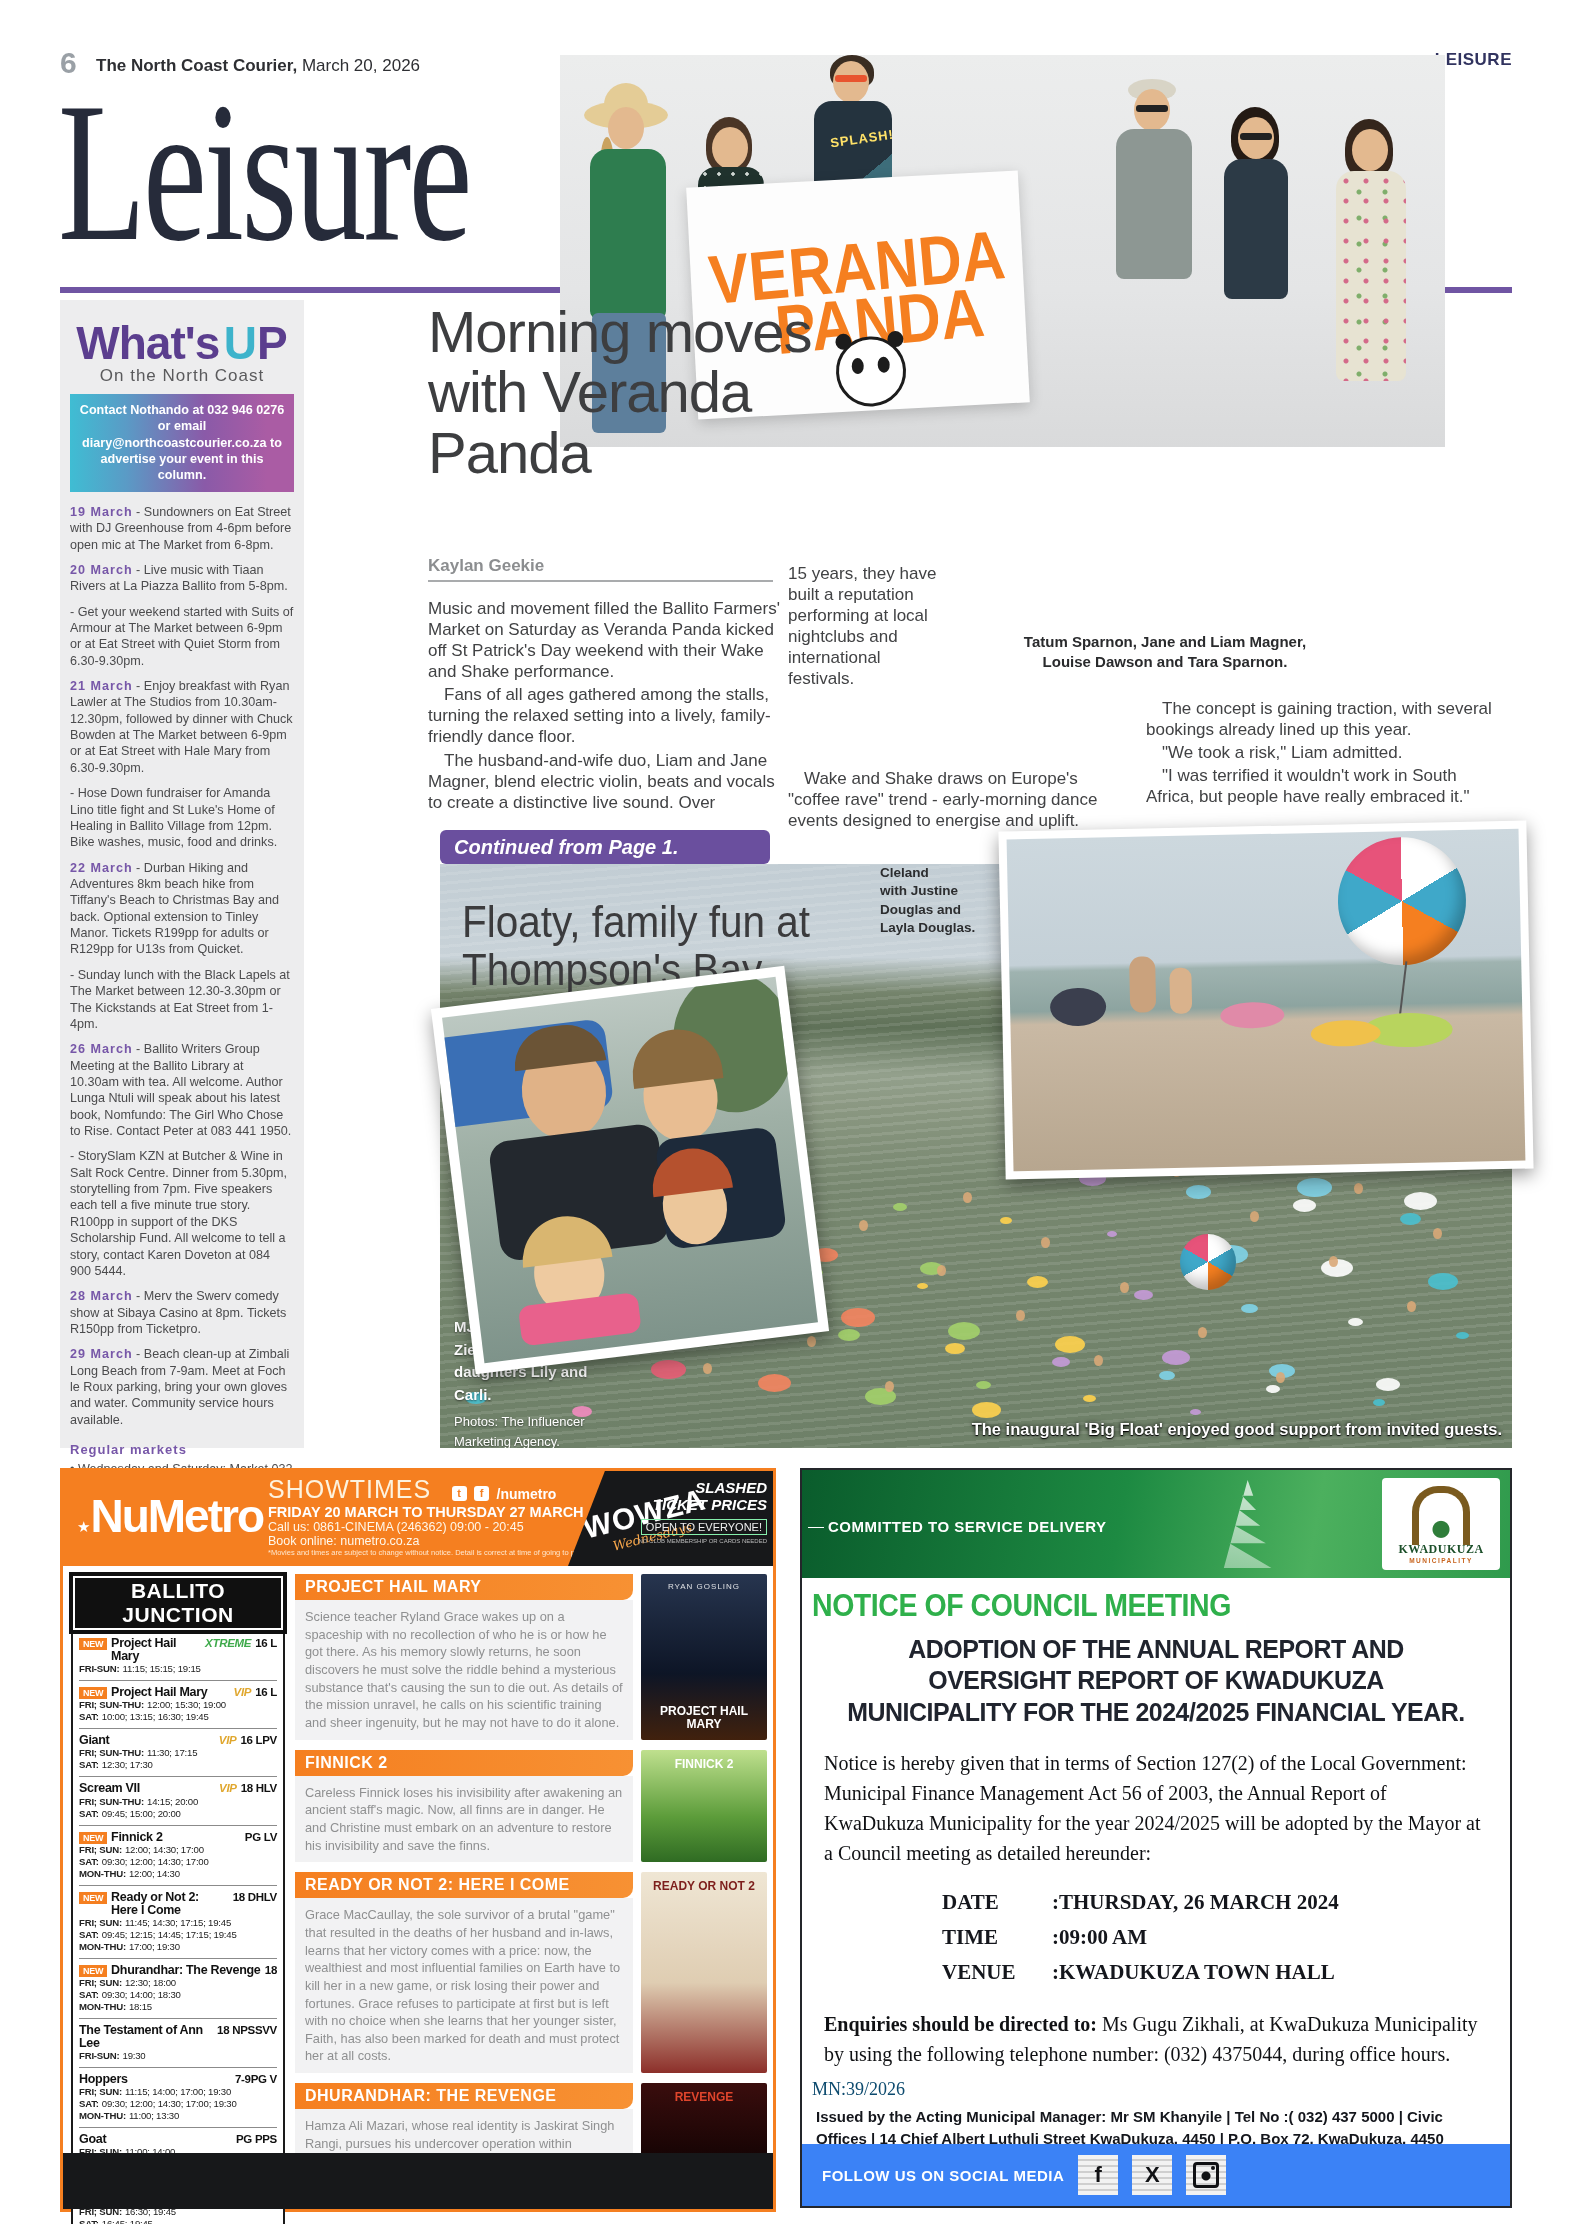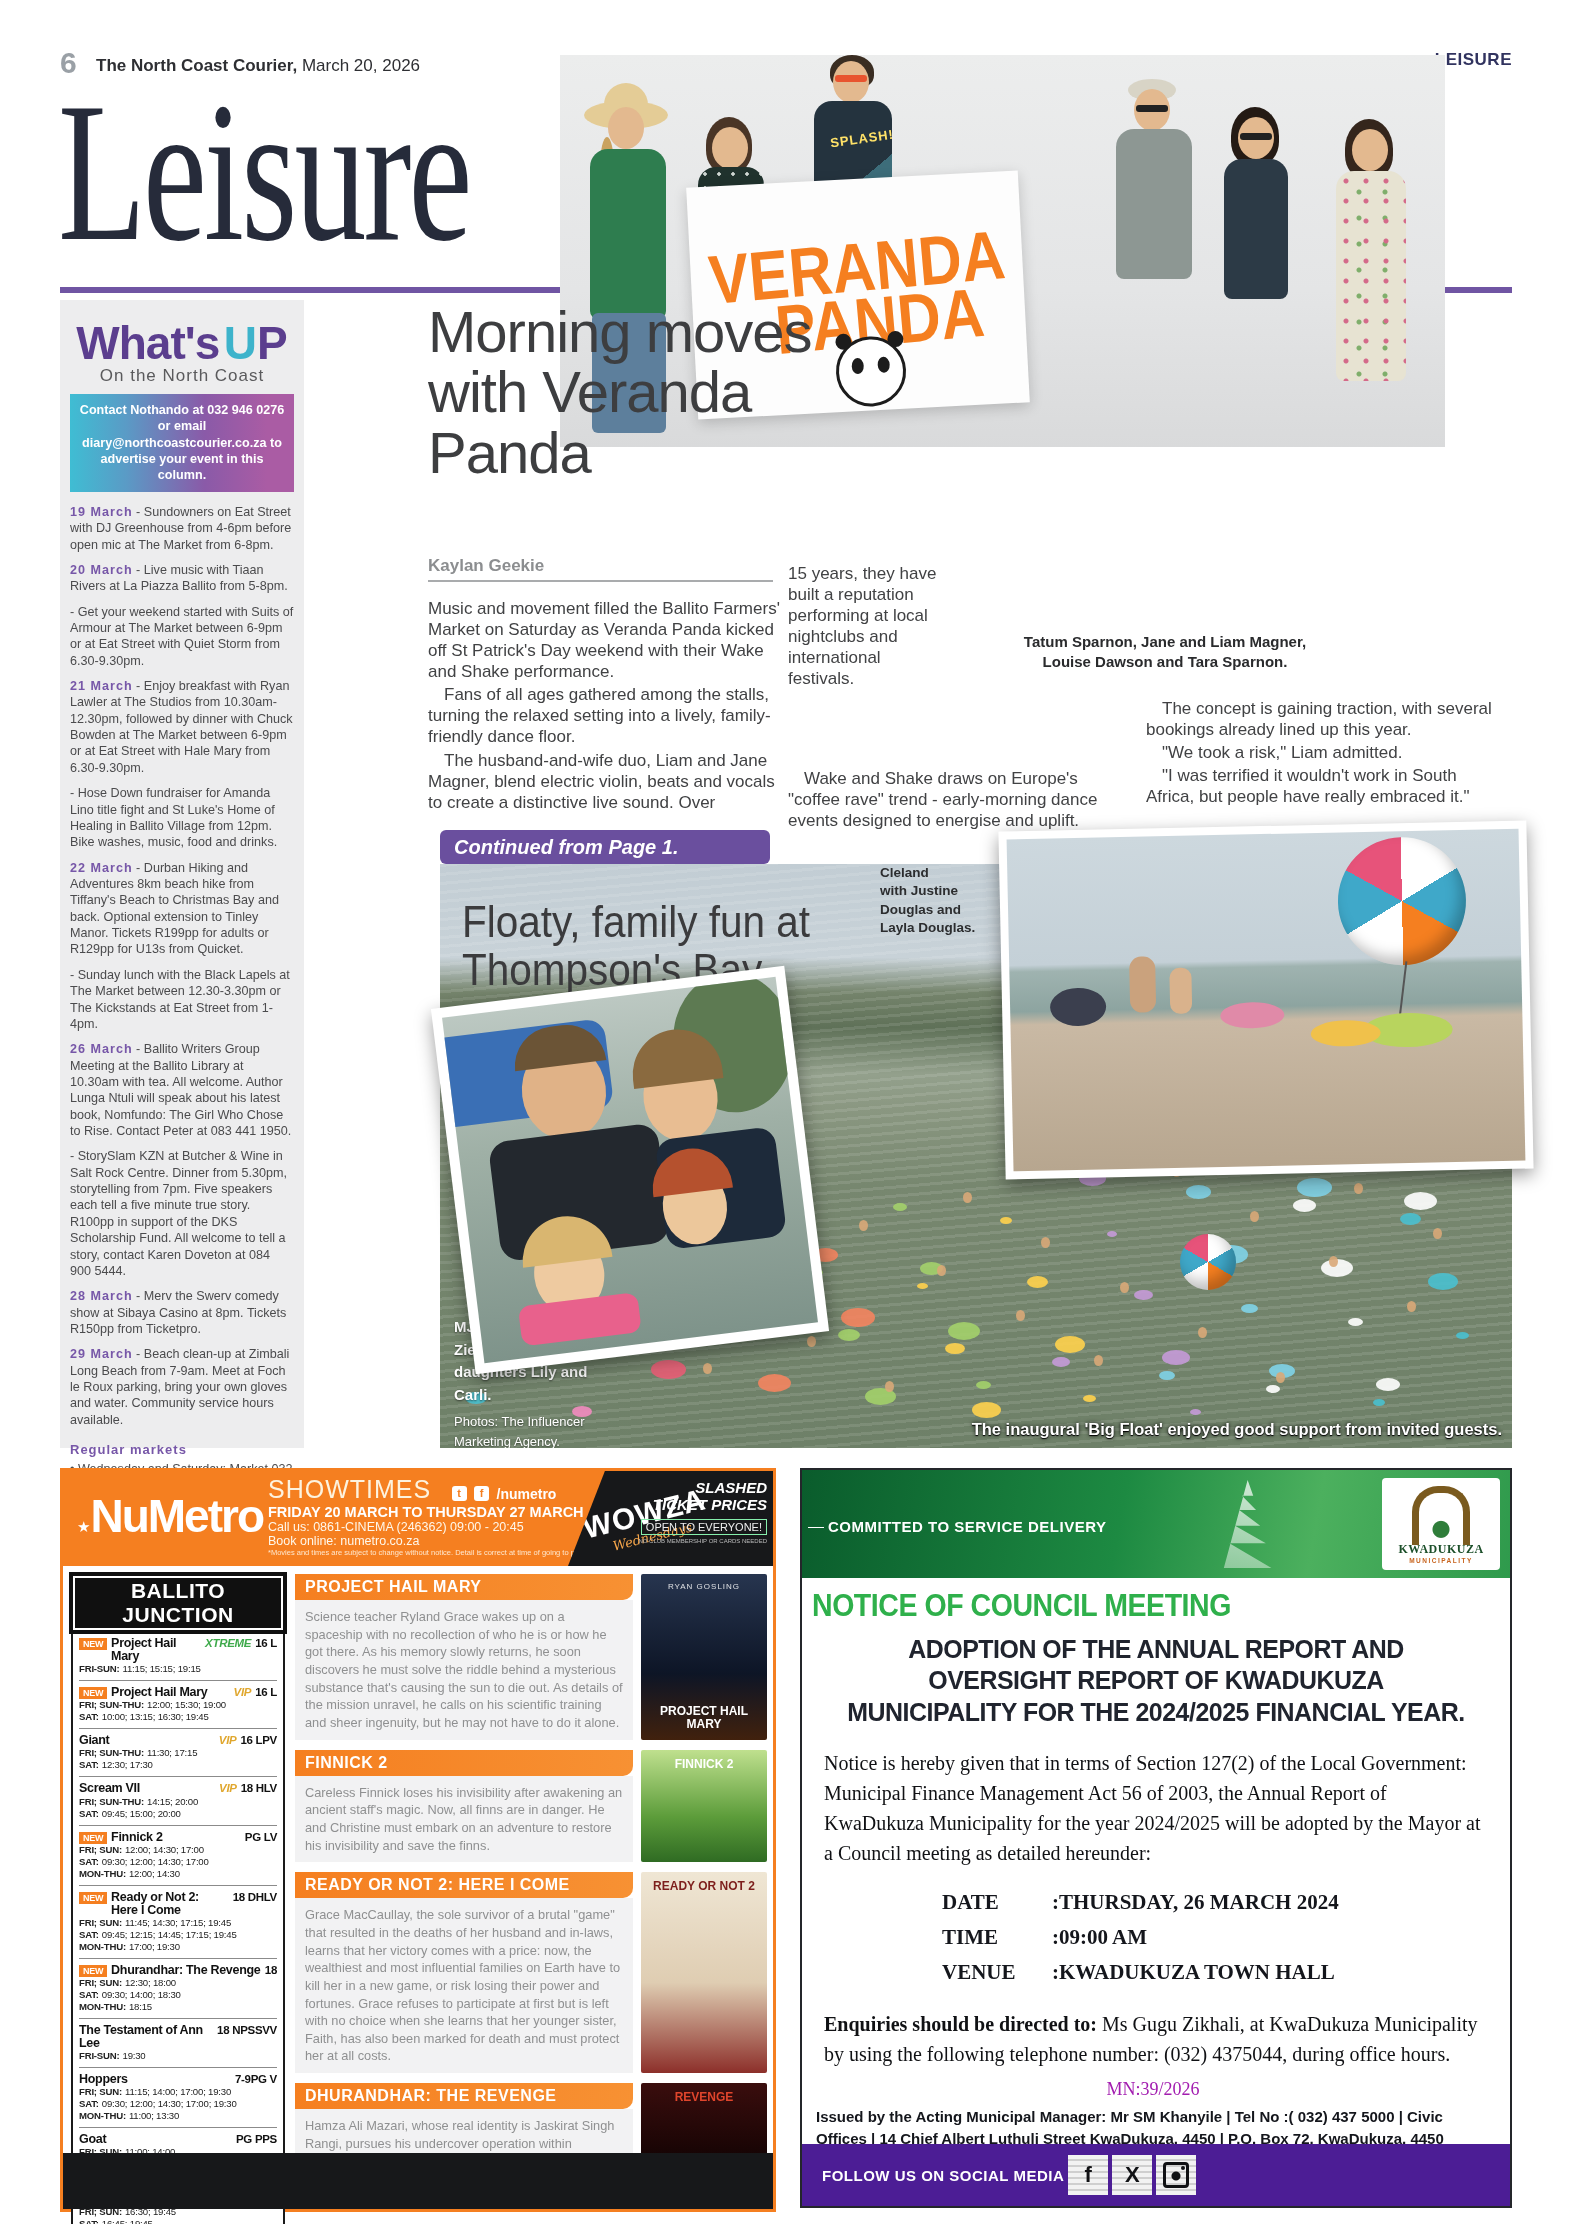--- a/index.html
+++ b/index.html
@@ -139,23 +139,23 @@
            radial-gradient(circle at 50% 70%,#2f7d3a 0 8px,transparent 9px);}
   .kw-logo-name{font-size:12px;font-weight:bold;color:#1c4f2a;letter-spacing:.5px;font-family:Liberation Serif, serif;}
   .kw-logo-sub{font-size:6.5px;font-weight:bold;color:#c8641e;letter-spacing:1.5px;}
   .kw-title{color:#2fb04b;font-weight:bold;font-size:31px;letter-spacing:-.5px;transform:scaleX(.92);transform-origin:left;}
   .kw-subtitle{color:#20242e;font-weight:bold;font-size:26.5px;line-height:1.18;text-align:center;
                transform:scaleX(.94);transform-origin:center;letter-spacing:-.5px;}
   .kw-body{font-family:"Liberation Serif",serif;font-size:20px;color:#101114;line-height:1.5;}
   .kw-detail-row{display:flex;font-family:"Liberation Serif",serif;font-weight:bold;font-size:21px;color:#14161c;margin-bottom:10px;}
   .kw-dl{width:110px;flex:none;}
   .kw-enq b{font-weight:bold;}
-  .kw-ref{font-family:"Liberation Serif",serif;font-size:18px;color:#a21caf;text-align:center;}
+  .kw-ref{font-family:"Liberation Serif",serif;font-size:18px;color:#0c4a6e;text-align:left;}
   .kw-issued{font-size:15px;font-weight:bold;color:#14161c;line-height:1.45;}
-  .kw-footer{position:absolute;left:0;right:0;bottom:0;height:62px;background:#4c1d95;display:flex;align-items:center;padding-left:20px;gap:4px;}
+  .kw-footer{position:absolute;left:0;right:0;bottom:0;height:62px;background:#3b82f6;display:flex;align-items:center;padding-left:20px;gap:14px;}
   .kw-follow{color:#fff;font-weight:bold;font-size:15px;letter-spacing:.5px;}
   .sm-plate{width:40px;height:40px;background:repeating-linear-gradient(0deg,#f2f2f2 0 4px,#cfcfcf 4px 6px);
             display:flex;align-items:center;justify-content:center;font-weight:bold;color:#101114;font-size:22px;}
   .cam{width:20px;height:20px;border:3px solid #101114;border-radius:4px;position:relative;background:radial-gradient(circle at 50% 55%,#101114 4px,transparent 5px);}
   .cam:before{content:"";position:absolute;right:1px;top:1px;width:4px;height:4px;background:#101114;border-radius:50%;}
 </style>
 </head>
 <body>
 
 <div class="page">

